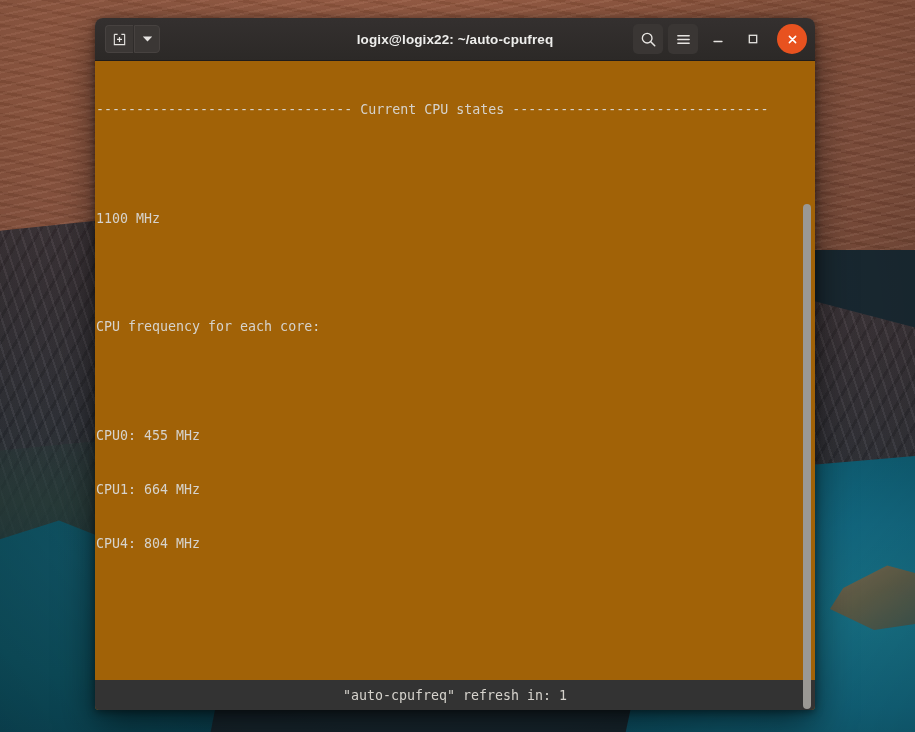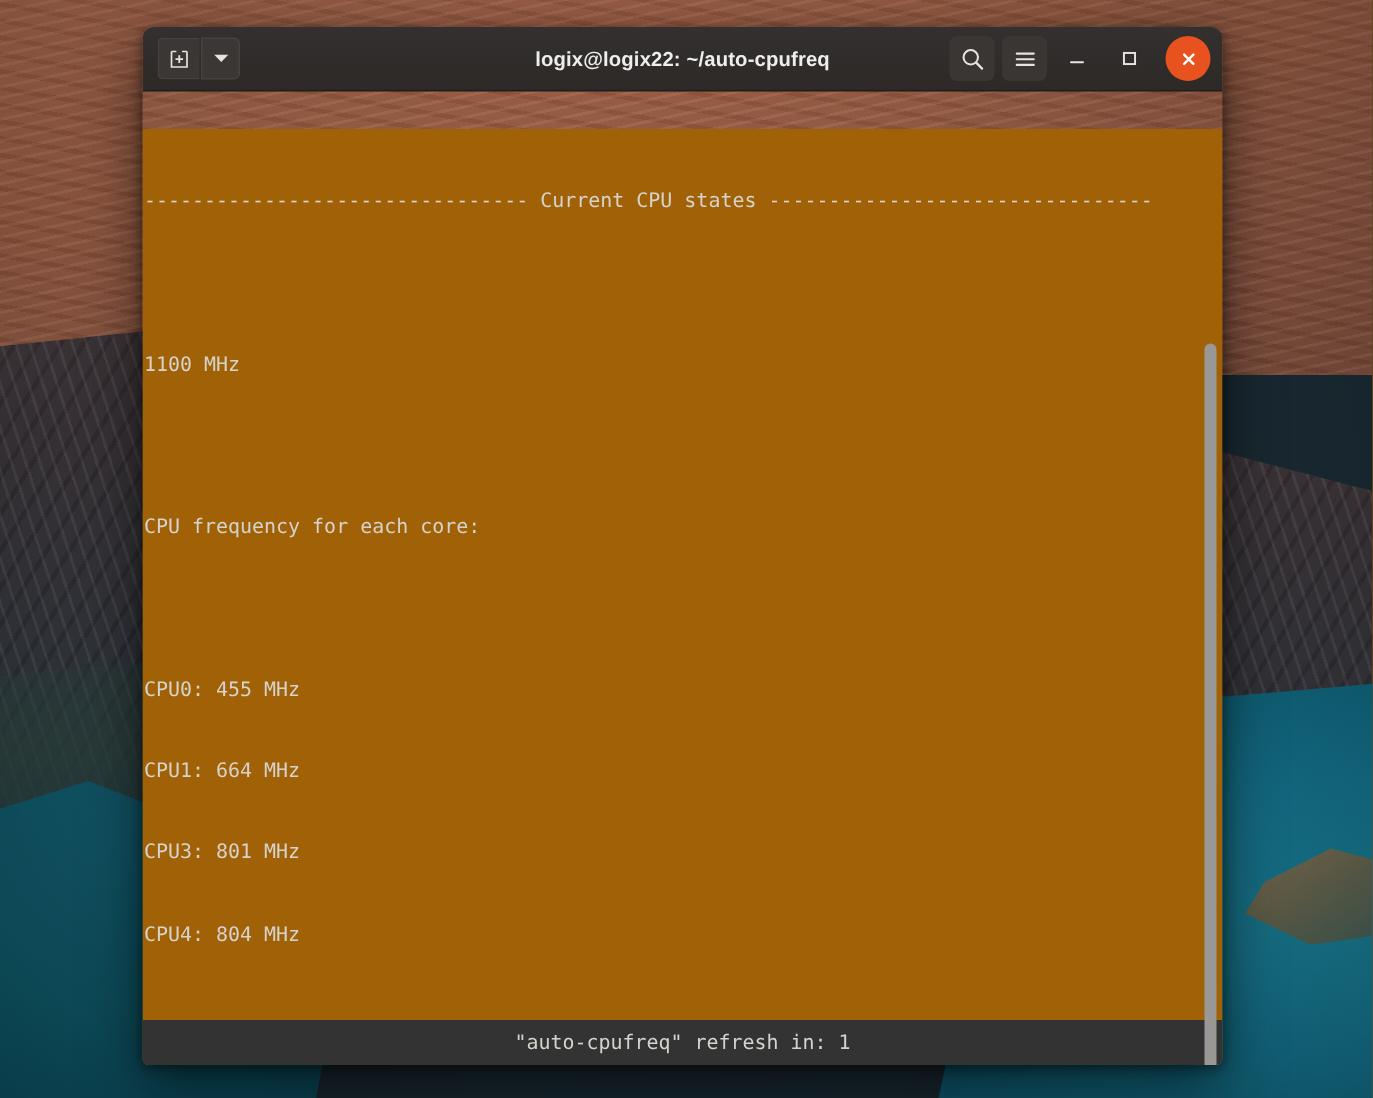--- a/index.html
+++ b/index.html
@@ -93,21 +93,20 @@
     position: absolute;
     left: 95px;
     top: 18px;
     width: 720px;
     height: 692px;
     border-radius: 8px 8px 4px 4px;
     overflow: hidden;
     box-shadow: 0 14px 38px rgba(0,0,0,0.55), 0 2px 8px rgba(0,0,0,0.45);
     display: flex;
     flex-direction: column;
-    gap: 25px;
   }
 
   
   #title-bar {
     height: 43px;
     flex: 0 0 43px;
     background: linear-gradient(180deg, #34302f 0%, #2c2927 100%);
     border-bottom: 1px solid #1f1c1b;
     display: flex;
     align-items: center;
@@ -282,21 +281,20 @@
 
     <div id="terminal-text">
       <div class="line">-------------------------------- Current CPU states --------------------------------</div>
       <div class="blank"> </div>
       <div class="line">1100 MHz</div>
       <div class="blank"> </div>
       <div class="line">CPU frequency for each core:</div>
       <div class="blank"> </div>
       <div class="line">CPU0: 455 MHz</div>
       <div class="line">CPU1: 664 MHz</div>
-      <div class="line">CPU3: 801 MHz</div>
       <div class="line">CPU4: 804 MHz</div>
       
       
       
       
       
       
       
       
       

